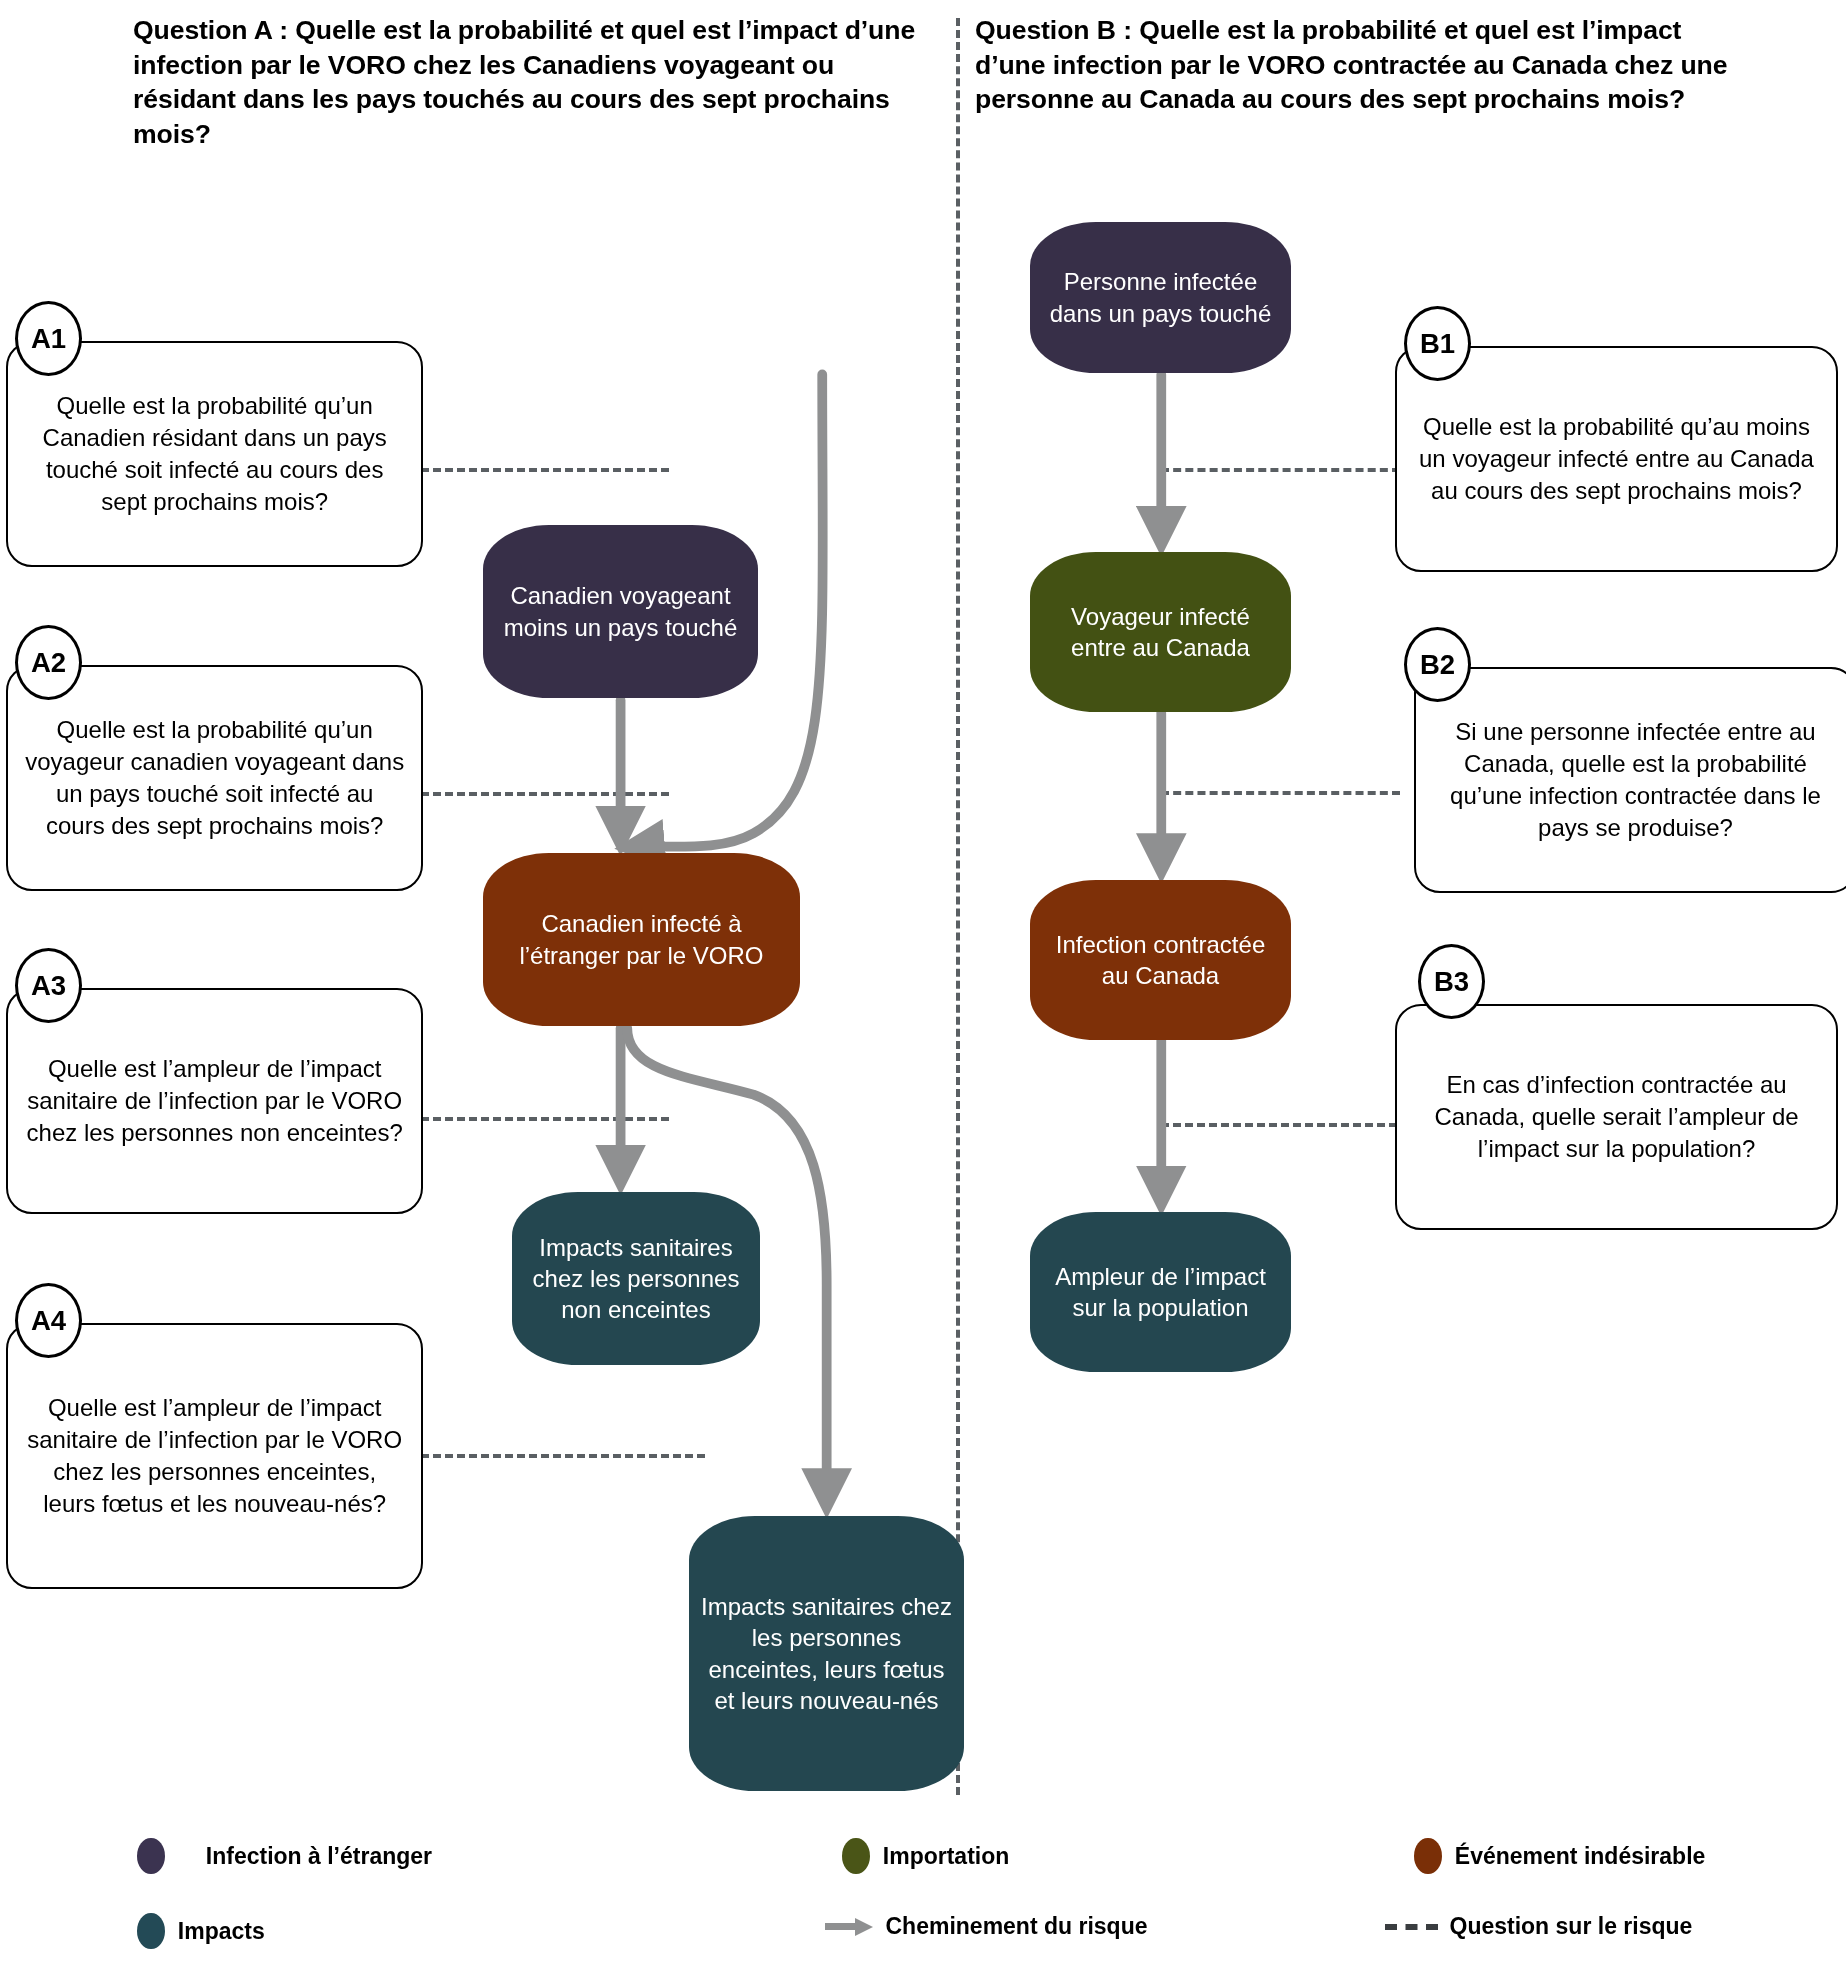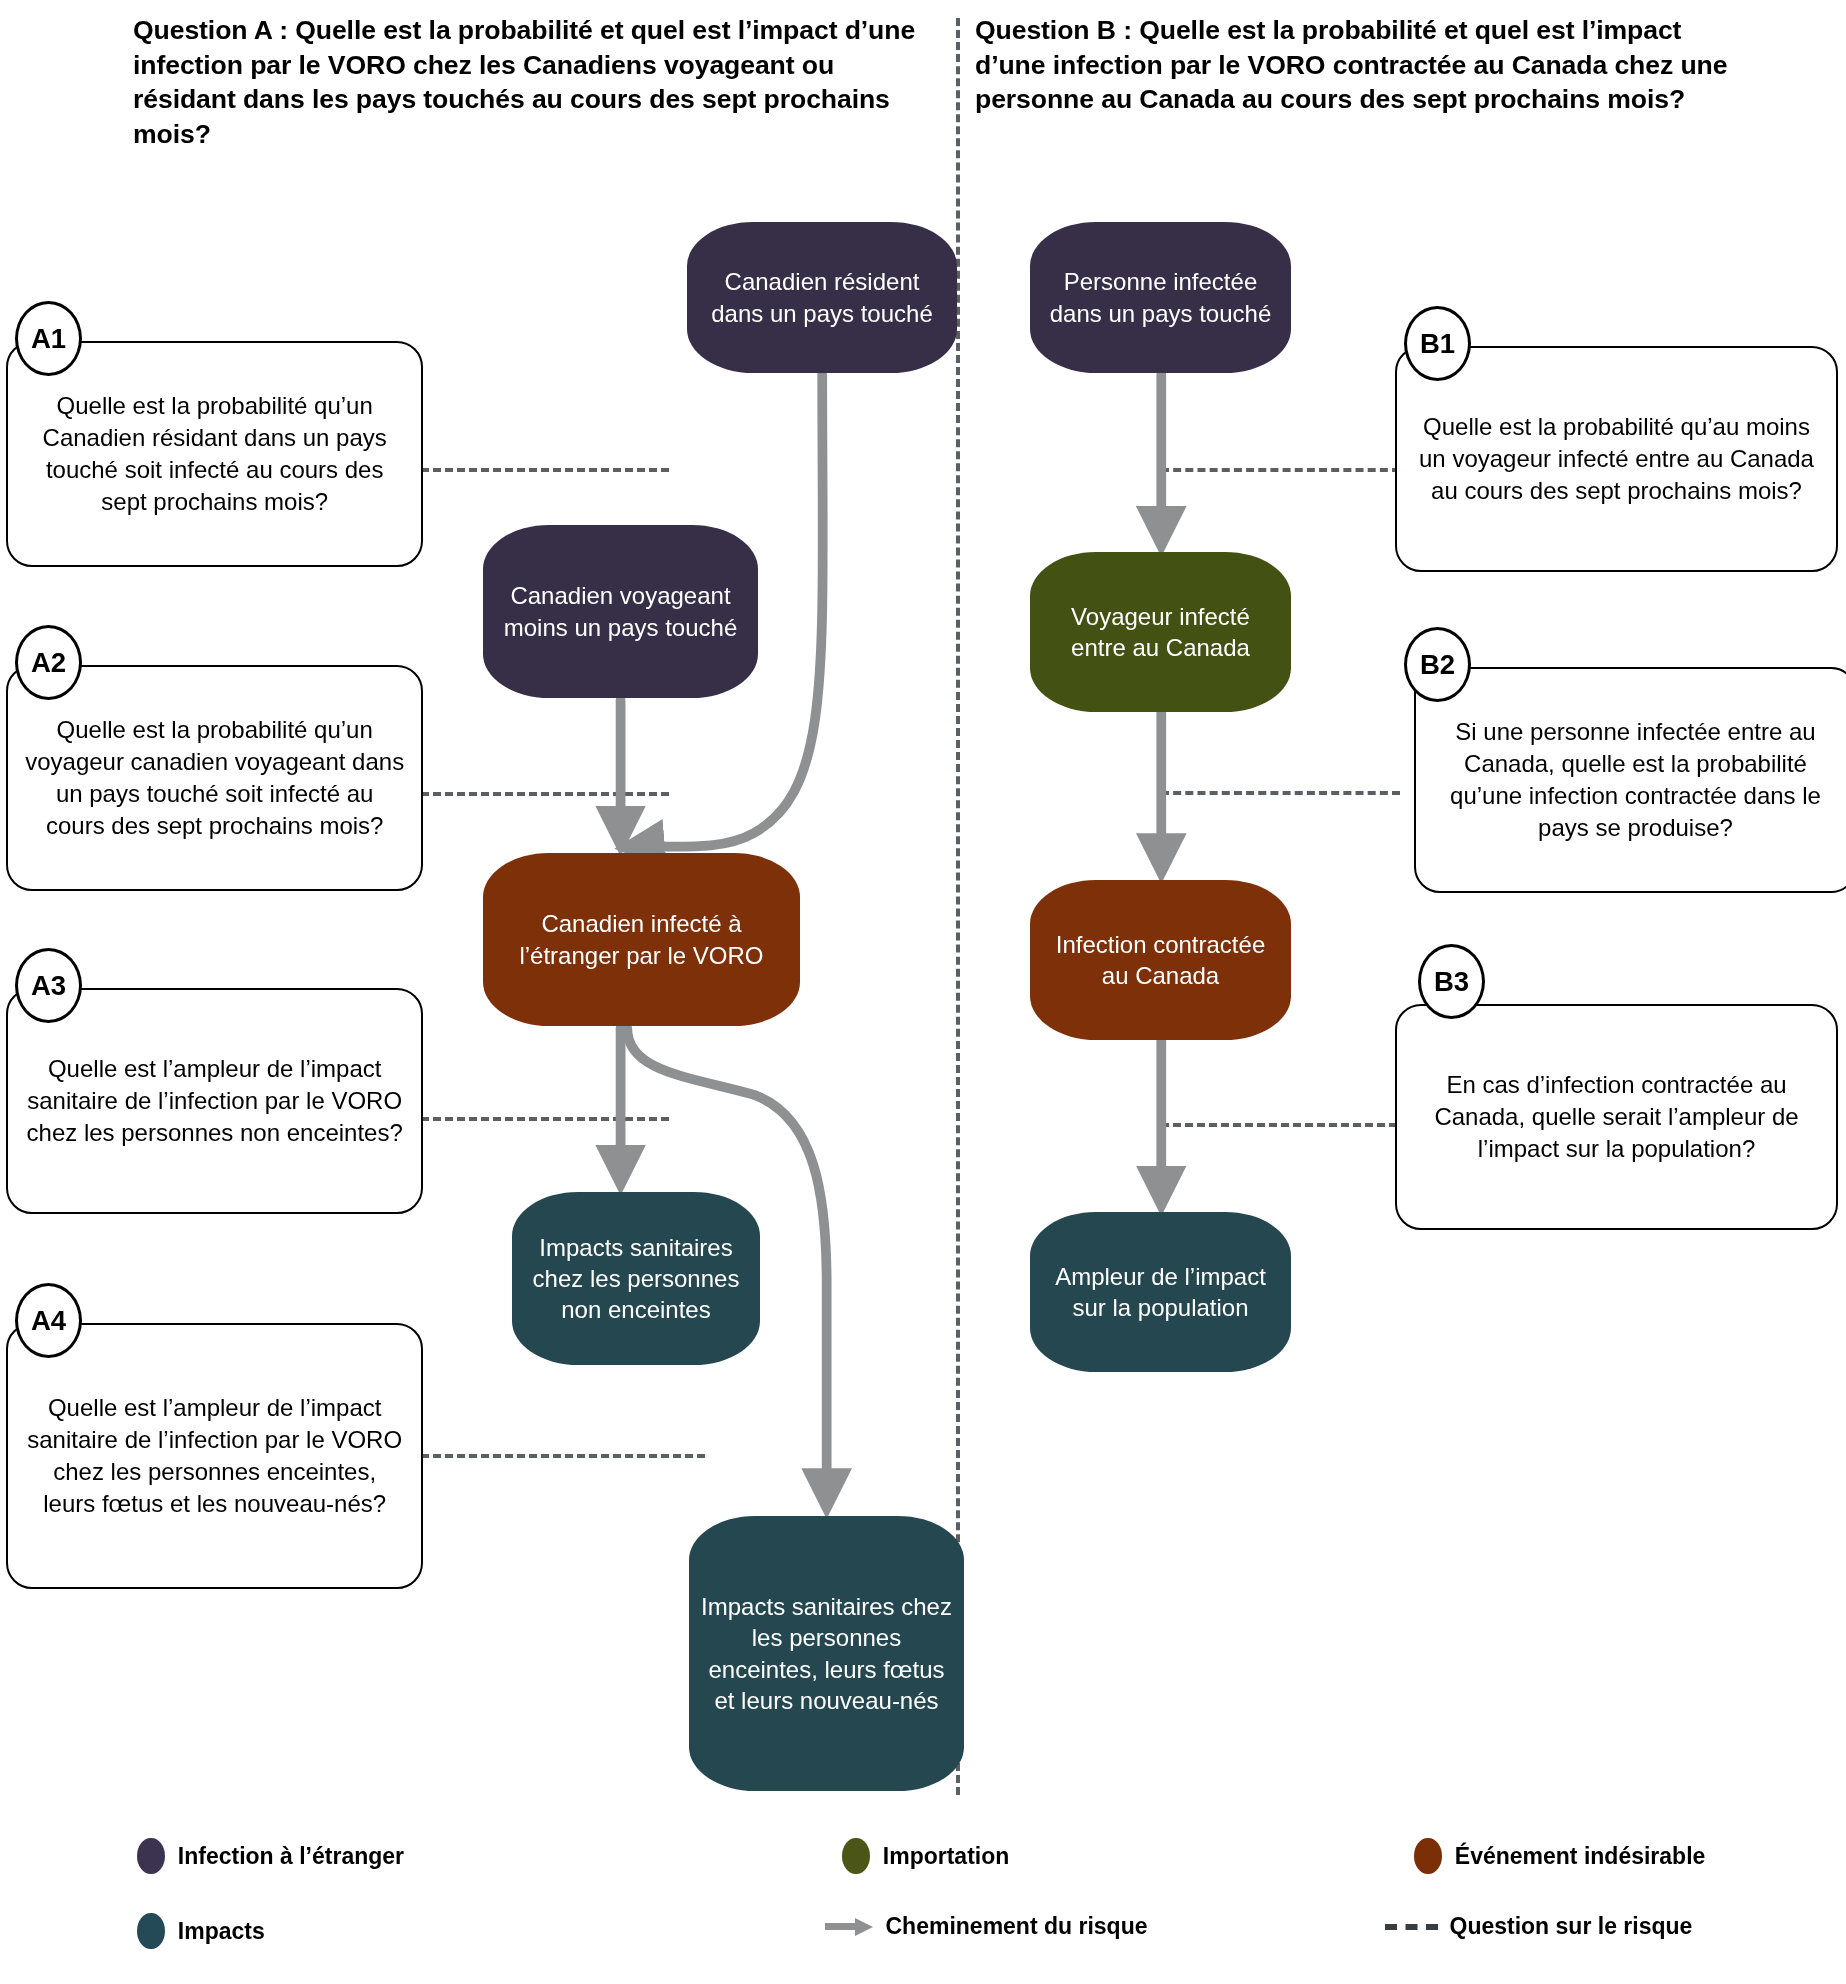--- a/index.html
+++ b/index.html
@@ -180,21 +180,21 @@
     border-left:18.6px solid #8f9091;
     border-top:9.3px solid transparent;
     border-bottom:9.3px solid transparent;
   }
   .leg-dash {
     width:53px; height:0;
     border-top:6.2px dashed #3a3d40;
     margin-right:11.5px;
     flex:0 0 auto;
   }
-  #lg1 { left:137px;  top:8px; }
+  #lg1 { left:137px;  top:8px;gap:28px; }
   #lg2 { left:137px;  top:83px; }
   #lg3 { left:842px; top:8px; }
   #lg4 { left:825px; top:83px; }
   #lg5 { left:1414px; top:8px; }
   #lg6 { left:1385px; top:83px; }
 
   svg.flowsvg { position:absolute; left:0; top:0; width:1847px; height:1985px; z-index:3; pointer-events:none; }
 </style>
 </head>
 <body>
@@ -229,23 +229,20 @@
   </svg>
 
   <div class="qdash" id="qd-a1"></div>
   <div class="qdash" id="qd-a2"></div>
   <div class="qdash" id="qd-a3"></div>
   <div class="qdash" id="qd-a4"></div>
   <div class="qdash" id="qd-b1"></div>
   <div class="qdash" id="qd-b2"></div>
   <div class="qdash" id="qd-b3"></div>
 
-  <div class="node n-purple" id="node-a-res">
-    <span>Canadien résident dans un pays touché</span>
-  </div>
   <div class="node n-purple" id="node-a-trav">
     <span>Canadien voyageant moins un pays touché</span>
   </div>
   <div class="node n-brown" id="node-a-inf">
     <span>Canadien infecté à l’étranger par le VORO</span>
   </div>
   <div class="node n-teal" id="node-a-imp2">
     <span>Impacts sanitaires chez les personnes enceintes, leurs fœtus et leurs nouveau-nés</span>
   </div>
   <div class="node n-teal" id="node-a-imp1">

